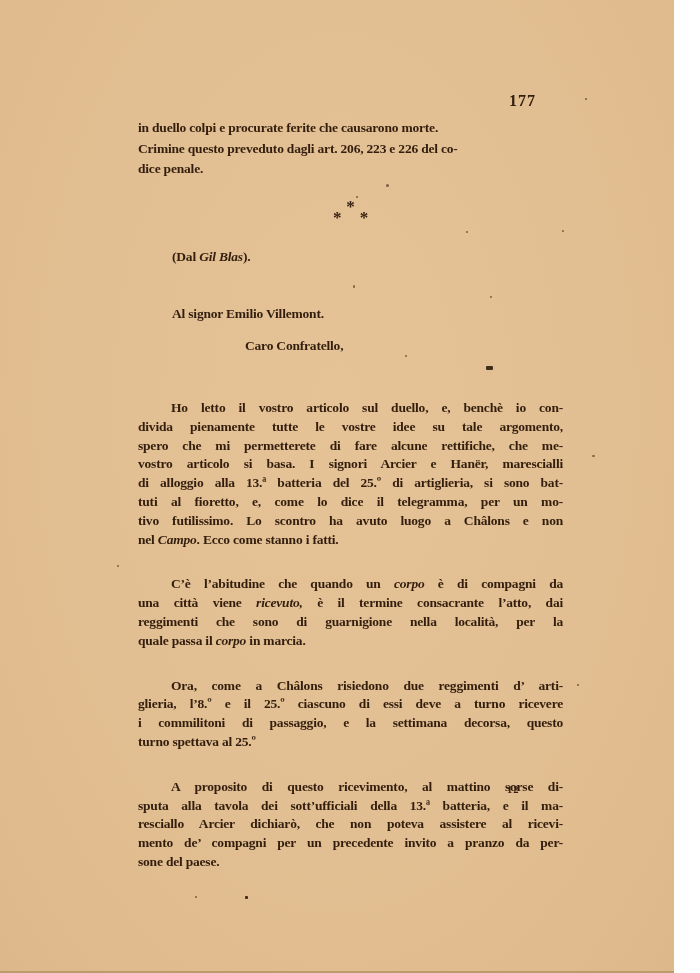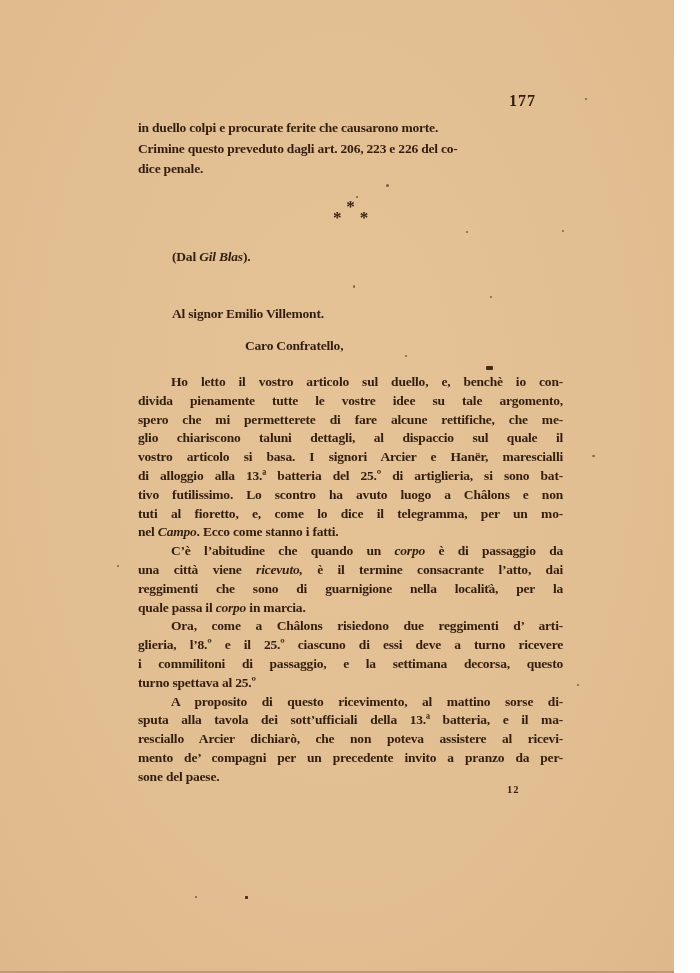--- a/index.html
+++ b/index.html
@@ -25,21 +25,21 @@
     left: 138px;
     width: 425px;
     font-size: 13.5px;
     letter-spacing: -0.2px;
   }
   .cont-block { top: 118px; line-height: 20.5px; }
   .body-block { top: 373px; line-height: 18.8px; }
   .line { text-align: justify; text-align-last: justify; }
   .line.last { text-align-last: left; }
   .single .line { text-align: center; text-align-last: left; }
-  .first-indent { text-indent: 33px; }
+  .first-indent { text-indent: 33px; margin-top: 26px; }
   .it { font-style: italic; }
   .attribution { top: 247px; padding-left: 34px; line-height: 20px; }
   .address { top: 304px; padding-left: 34px; line-height: 20px; }
   .salutation { top: 336px; padding-left: 107px; line-height: 20px; }
   .asterism {
     position: absolute;
     left: 138px;
     top: 201px;
     width: 425px;
     text-align: center;
@@ -91,29 +91,28 @@
 
   <div class="col single salutation">
       <div class="line last"><span>Caro Confratello,</span></div>
     </div>
 
   <div class="col body-block">
     <div>
         <div class="line first-indent"><span>Ho letto il vostro articolo sul duello, e, benchè io con-</span></div>
         <div class="line"><span>divida pienamente tutte le vostre idee su tale argomento,</span></div>
         <div class="line"><span>spero che mi permetterete di fare alcune rettifiche, che me-</span></div>
-        <div class="line"><span>glio chiariscono taluni dettagli, al dispaccio sul quale il</span></div>
         <div class="line"><span>vostro articolo si basa. I signori Arcier e Hanër, marescialli</span></div>
         <div class="line"><span>di alloggio alla 13.ª batteria del 25.º di artiglieria, si sono bat-</span></div>
+        <div class="line"><span>tuti al fioretto, e, come lo dice il telegramma, per un mo-</span></div>
         <div class="line"><span>tivo futilissimo. Lo scontro ha avuto luogo a Châlons e non</span></div>
-        <div class="line"><span>tuti al fioretto, e, come lo dice il telegramma, per un mo-</span></div>
         <div class="line last"><span>nel </span><span class="it">Campo</span><span>. Ecco come stanno i fatti.</span></div>
       </div>
     <div>
-        <div class="line first-indent"><span>C’è l’abitudine che quando un </span><span class="it">corpo</span><span> è di passaggio da</span></div>
+        <div class="line first-indent"><span>C’è l’abitudine che quando un </span><span class="it">corpo</span><span> è di compagni da</span></div>
         <div class="line"><span>una città viene </span><span class="it">ricevuto,</span><span> è il termine consacrante l’atto, dai</span></div>
         <div class="line"><span>reggimenti che sono di guarnigione nella località, per la</span></div>
         <div class="line last"><span>quale passa il </span><span class="it">corpo</span><span> in marcia.</span></div>
       </div>
     <div>
         <div class="line first-indent"><span>Ora, come a Châlons risiedono due reggimenti d’ arti-</span></div>
         <div class="line"><span>glieria, l’8.º e il 25.º ciascuno di essi deve a turno ricevere</span></div>
         <div class="line"><span>i commilitoni di passaggio, e la settimana decorsa, questo</span></div>
         <div class="line last"><span>turno spettava al 25.º</span></div>
       </div>

